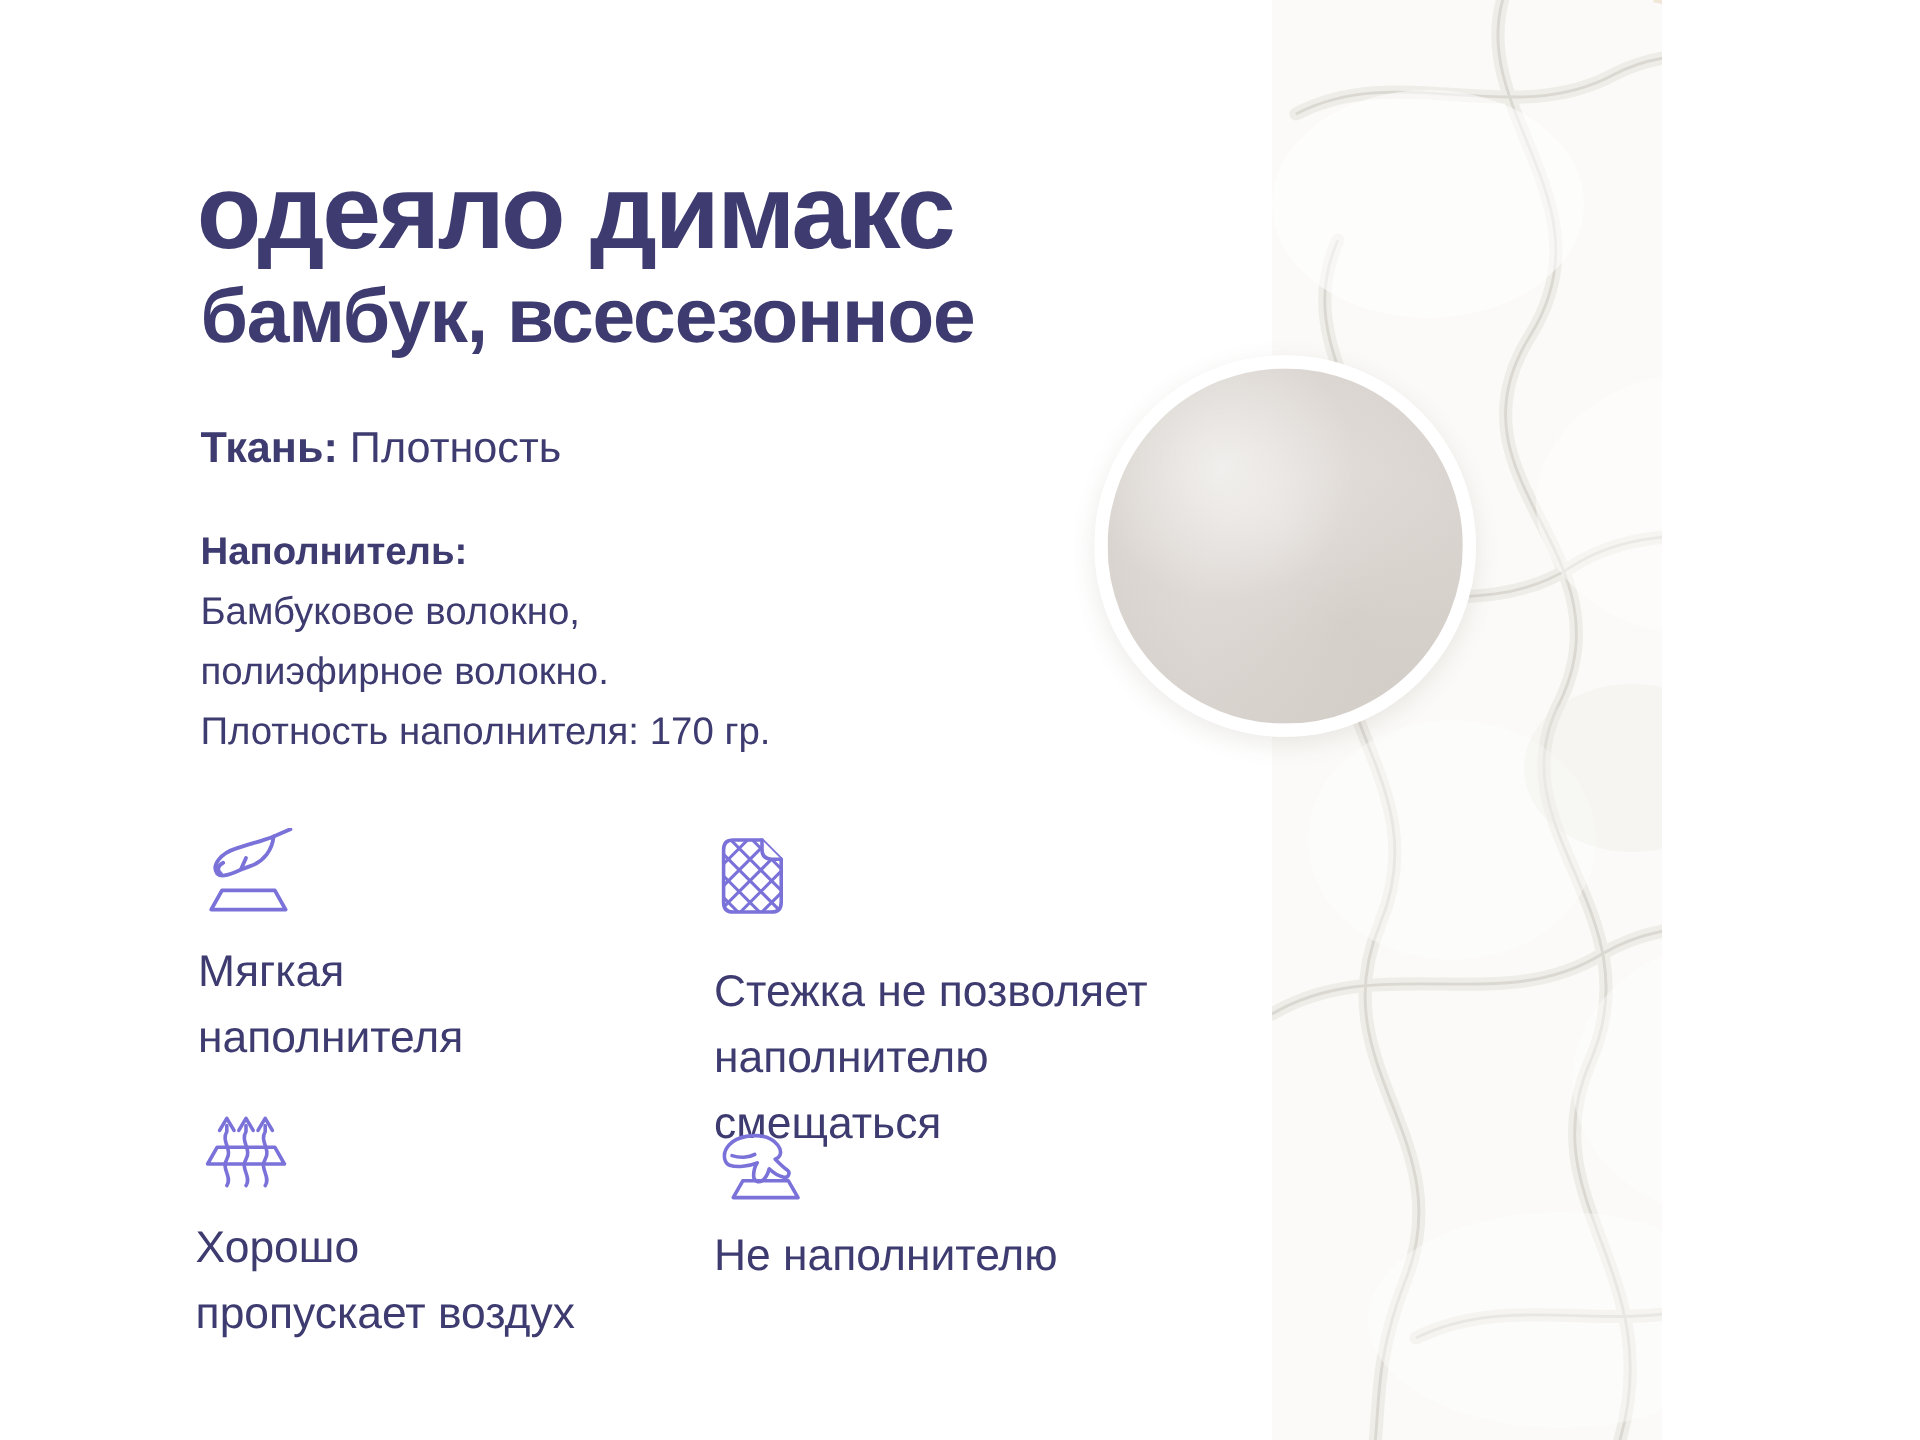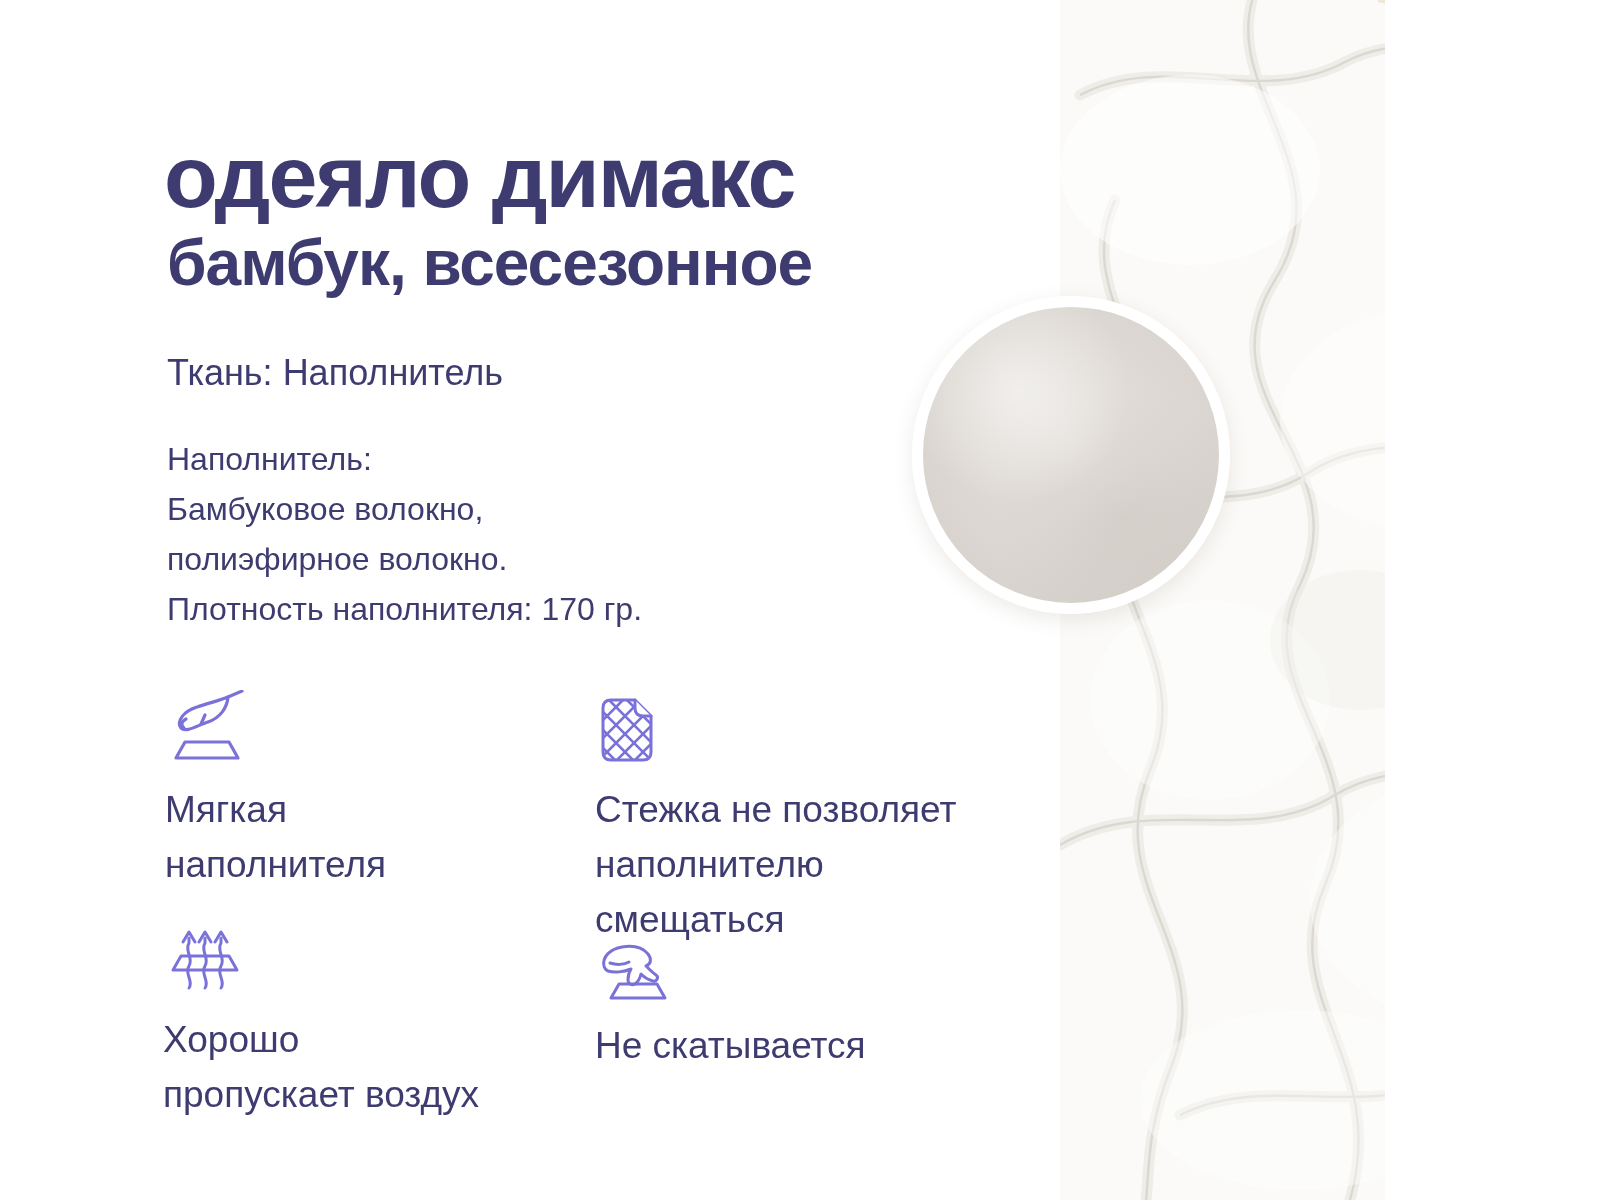--- a/index.html
+++ b/index.html
@@ -21,30 +21,30 @@
       radial-gradient(circle at 68% 72%, rgba(170,162,152,0.18) 0%, rgba(170,162,152,0) 45%),
       radial-gradient(circle at 50% 45%, #e6e2de 0%, #dcd7d2 55%, #d2cdc7 100%);
     box-shadow: 0 6px 20px rgba(100,90,75,0.12);
   }
   
   .title    { position:absolute; left:164px; top:126px; font-size:88px; font-weight:bold; letter-spacing:-2px; white-space:nowrap; }
   .subtitle { position:absolute; left:167px; top:226px; font-size:64px; font-weight:bold; letter-spacing:-1px; white-space:nowrap; }
   
   .fabric { position:absolute; left:167px; top:352px; font-size:36px; white-space:nowrap; }
   .filler { position:absolute; left:167px; top:434px; font-size:32px; line-height:50px; }
-  .b { font-weight:normal; }
+  .b { font-weight:bold; }
   
   .feature { position:absolute; }
   .feature .label { font-size:37px; line-height:55px; white-space:nowrap; }
   .f1 { left:165px; top:690px; }
   .f2 { left:595px; top:694px; }
   .f3 { left:163px; top:908px; }
   .f4 { left:595px; top:932px; }
   .f1 .label { margin-top:16px; }
-  .f2 .label { margin-top:16px; }
+  .f2 .label { margin-top:32px; }
   .f3 .label { margin-top:20px; }
   .f4 .label { margin-top:16px; }
   .icon svg { display:block; }
 </style>
 </head>
 <body>
 
 <div class="canvas">
 
   <div class="photo">
@@ -97,21 +97,21 @@
     </svg>
   </div>
 
   <div class="inset"></div>
 
   <div class="title">одеяло димакс</div>
   <div class="subtitle">бамбук, всесезонное</div>
 
   <div class="fabric">
     <span class="b">Ткань:</span>
-    <span>Наполнитель</span>
+    <span>Плотность</span>
   </div>
 
   <div class="filler">
     <div class="b">Наполнитель:</div>
     <div>Бамбуковое волокно,</div>
     <div>полиэфирное волокно.</div>
     <div>Плотность наполнителя: 170 гр.</div>
   </div>
 
   <div class="feature f1">
@@ -181,17 +181,17 @@
 
   <div class="feature f4">
     <span class="icon">
       <svg width="84" height="70" viewBox="0 0 84 70" fill="none" stroke="#7b72d9" stroke-width="3" stroke-linecap="round" stroke-linejoin="round">
         <path d="M24 52 H62 L70 66 H16 Z"></path>
         <path d="M9 34 C7 25 15 17 27 15 C39 13 48 16 53 22 C57 27 56 32 51 34 C54 37 58 41 61 43 C64 45 62 50 58 49 C54 48 49 45 46 42 C45 46 43 50 40 52 C37 54 33 52 33 48 C33 44 34 40 36 37 C29 40 19 41 13 39 C10 38 9.5 36 9 34 Z"></path>
         <path d="M15 31 C21 33 29 33 34 30"></path>
       </svg>
     </span>
     <div class="label">
-      <div>Не скатывается</div>
+      <div>Не наполнителю</div>
     </div>
   </div>
 
 </div>
 
 </body></html>

